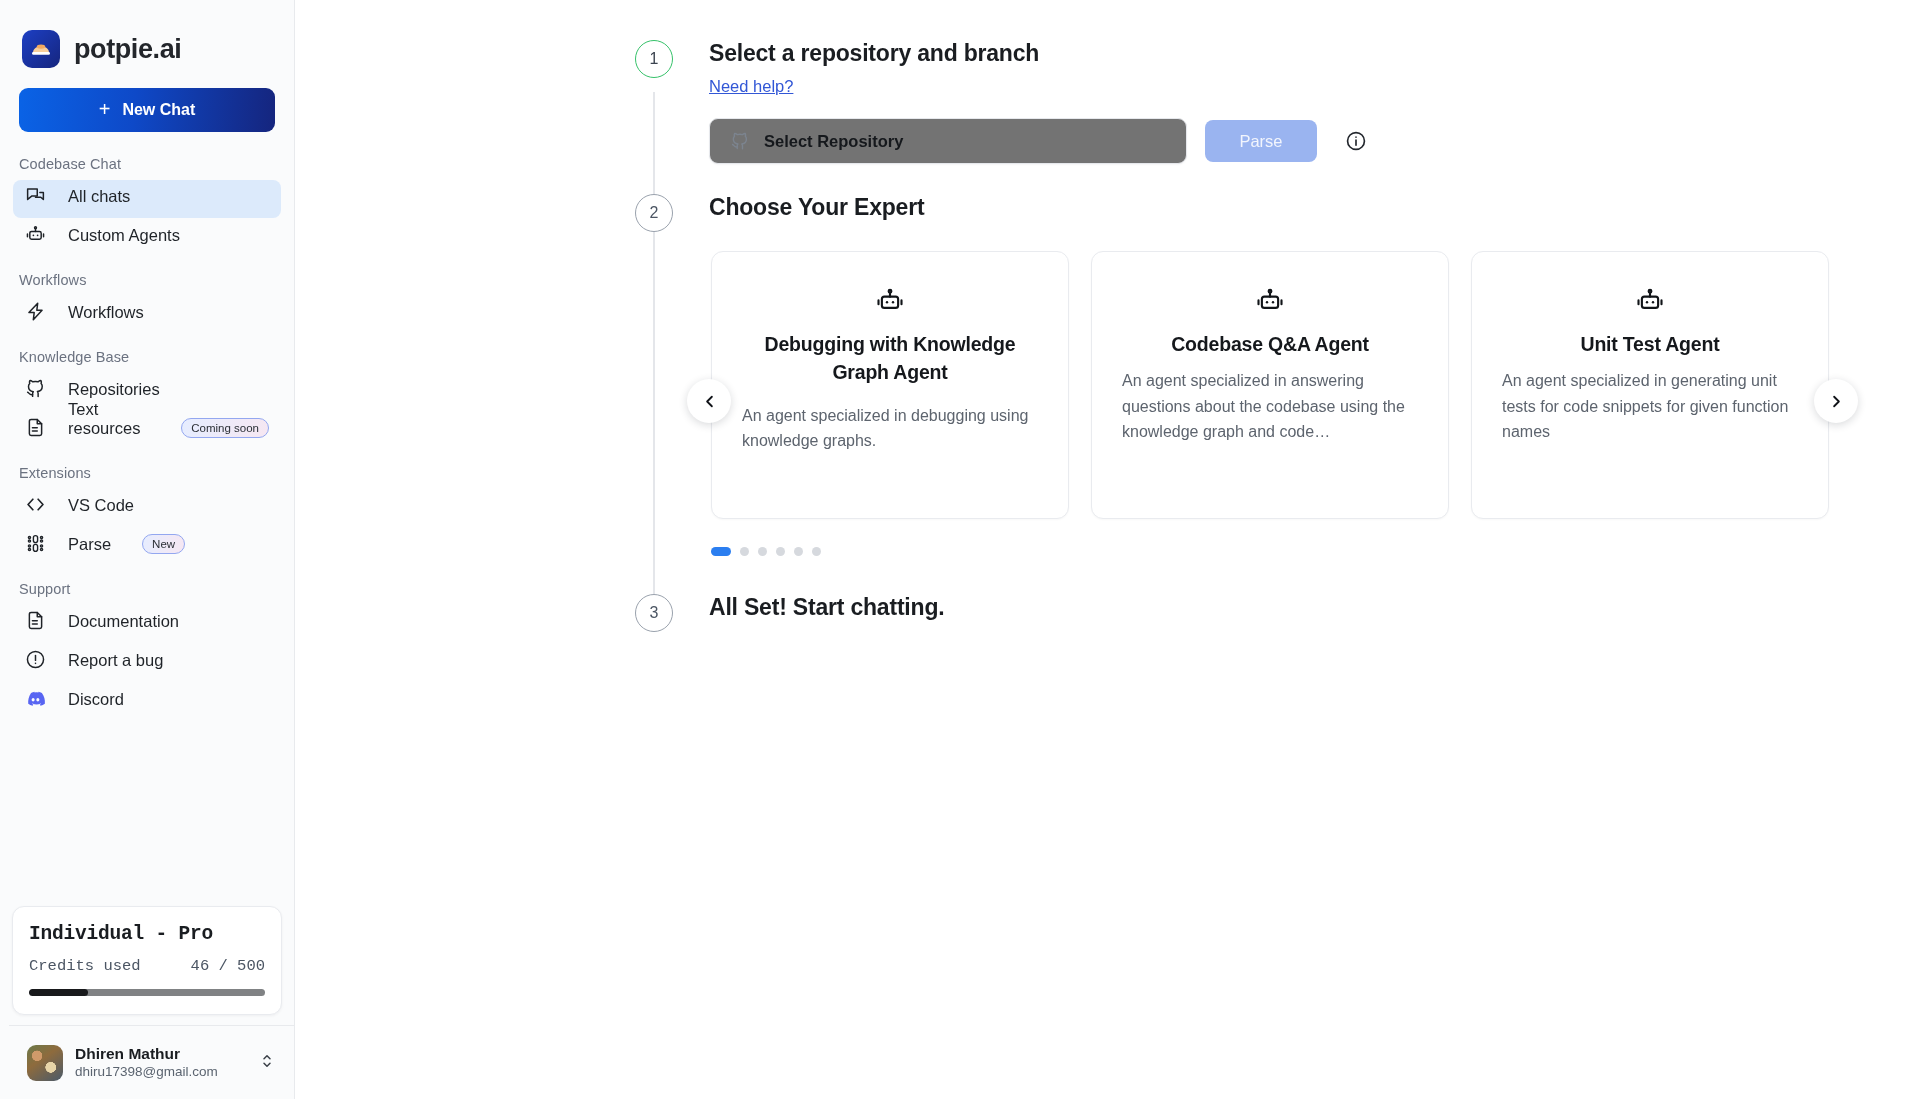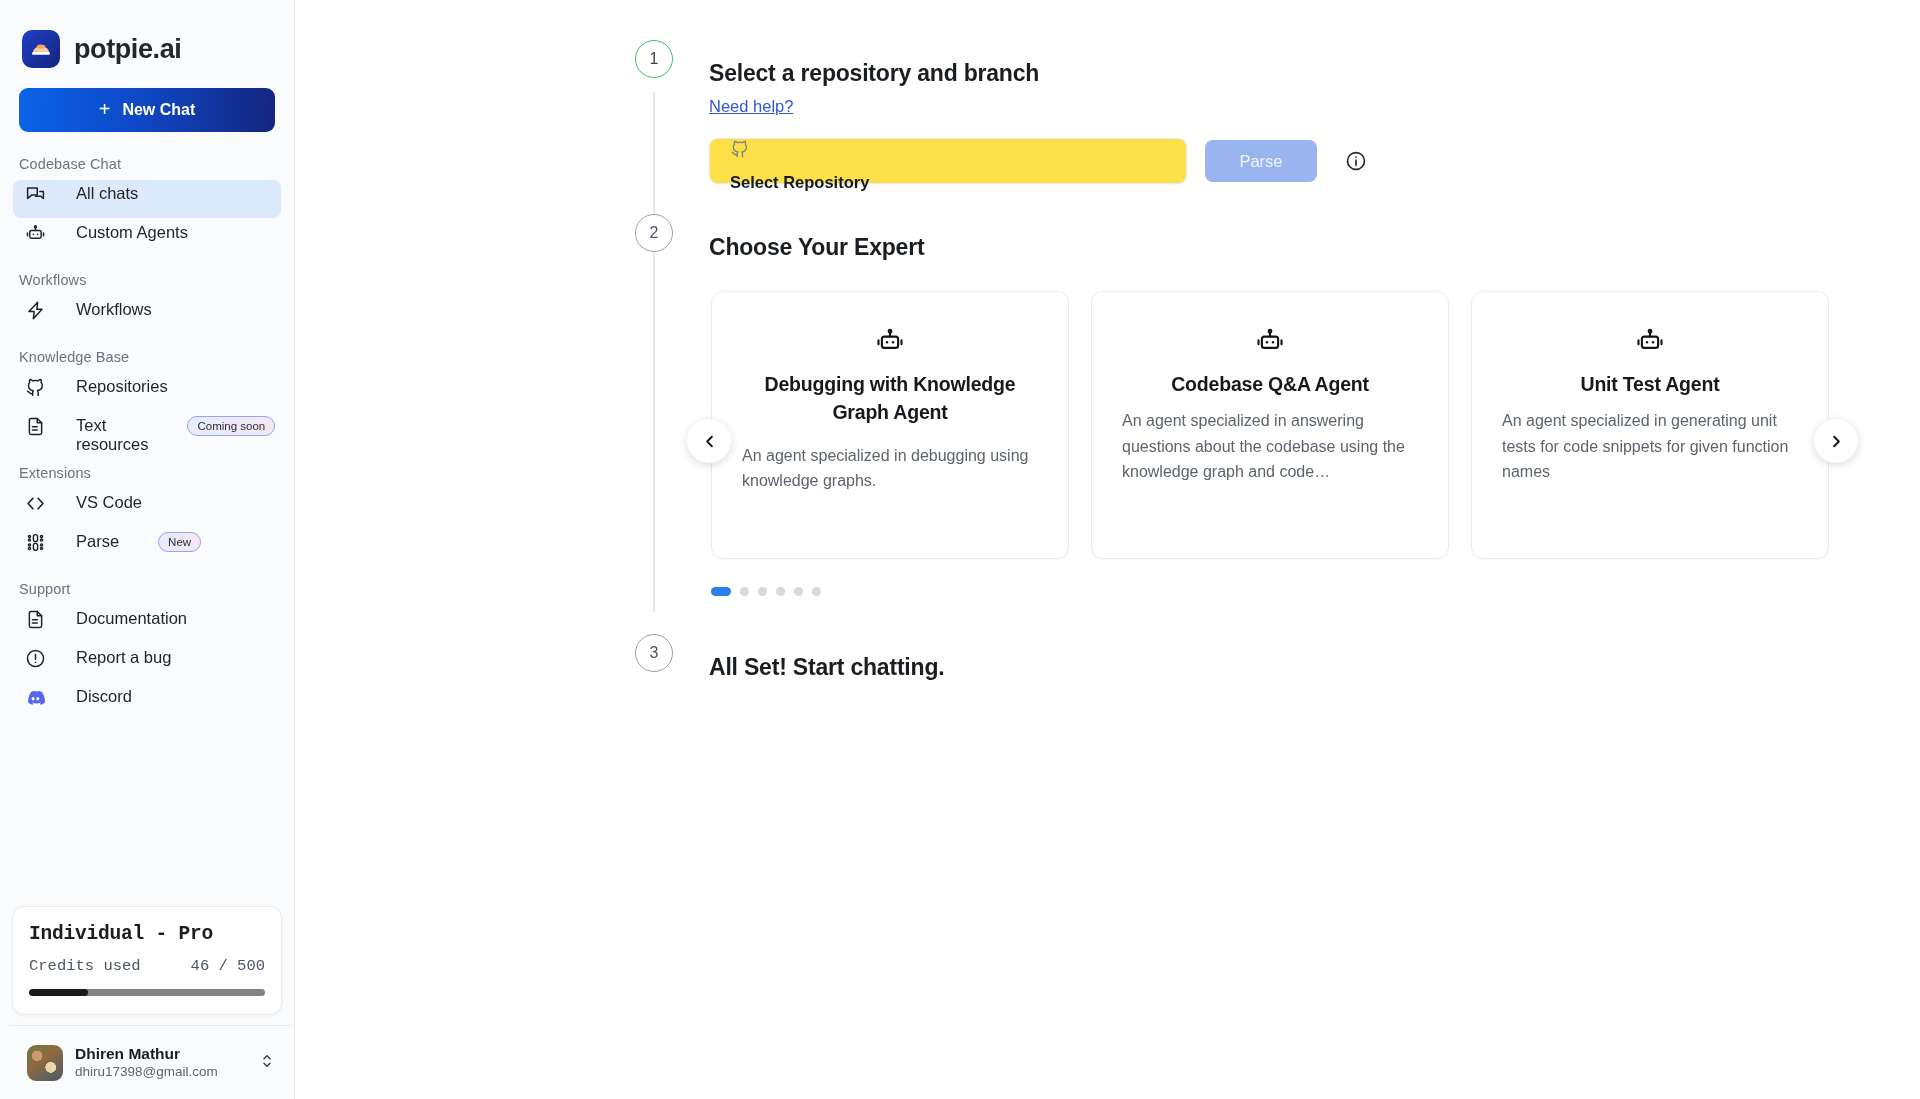--- a/index.html
+++ b/index.html
@@ -36,22 +36,22 @@
     display: flex; align-items: center; justify-content: center; gap: 12px;
     font-family: "Liberation Sans", sans-serif;
   }
   .plus-glyph { font-size: 20px; font-weight: 400; line-height: 1; position: relative; top: -1px; }
 
   .nav { flex: 1 1 auto; overflow: hidden; padding-top: 10px; }
   .nav-group-label {
     font-size: 14.5px; color: #6b7280; padding: 14px 0 7px 19px; letter-spacing: 0.1px;
   }
   .nav-item {
-    display: flex; align-items: flex-start; gap: 30px;
-    height: 38px; margin: 1px 13px; padding: 4px 12px;
+    display: flex; align-items: flex-end; gap: 22px;
+    height: 38px; margin: 1px 13px; padding: 12px 12px;
     border-radius: 8px; cursor: pointer;
     font-size: 16.5px; color: #1f2328;
   }
   .nav-item.active { background: #dceafb; }
   .nav-icon { width: 21px; height: 21px; flex: 0 0 21px; display: flex; align-items: center; justify-content: center; }
   .nav-icon svg { width: 21px; height: 21px; display: block; }
   .badge {
     font-size: 11.5px; color: #2b2f36; padding: 2.5px 9px; border-radius: 999px;
     border: 1px solid #93a7f0;
     background: linear-gradient(100deg, #e6edff 0%, #f6e7f2 100%);
@@ -96,34 +96,33 @@
   .rail { position: absolute; left: 358px; top: 92px; width: 2px; height: 520px; background: #e4e6ea; }
 
   .step { position: relative; display: flex; align-items: flex-start; }
   .step-dot {
     position: absolute; left: 340px; width: 38px; height: 38px; border-radius: 50%;
     border: 1.6px solid #9aa2ad; background: #fff;
     display: flex; align-items: center; justify-content: center;
     font-size: 16px; color: #4b5563; z-index: 2;
   }
   .step-dot.done { border-color: #36c26a; color: #3c4450; }
-  .step-body { margin-left: 414px; margin-top: 20px; }
+  .step-body { margin-left: 414px; }
 
   .step-title { font-size: 23px; color: #1a1d21; letter-spacing: -0.2px; }
   .need-help {
     display: inline-block; margin-top: 10px;
     font-size: 16.5px; color: #3257d6; text-decoration: underline; cursor: pointer;
   }
 
   .selectors { display: flex; align-items: center; gap: 18px; margin-top: 22px; }
   .select-box {
-    height: 46px; border: 1px solid #e6e8ec; border-radius: 9px; background: #fde047;
-    display: flex; align-items: flex-start; gap: 14px; padding: 0 20px; cursor: pointer;
+    height: 46px; border: 1px solid #e6e8ec; border-radius: 9px; background: #737373;
+    display: flex; align-items: center; gap: 14px; padding: 0 20px; cursor: pointer;
     box-shadow: 0 1px 2px rgba(16,24,40,0.04);
-    flex-direction: column;
   }
   .select-repo { width: 478px; }
   .select-branch { width: 478px; }
   .select-icon { width: 20px; height: 20px; flex: 0 0 20px; color: #7c848f; }
   .select-icon svg { width: 20px; height: 20px; display: block; }
   .select-label { font-size: 16.5px; font-weight: 700; color: #15181c; }
   .parse-btn {
     width: 112px; height: 42px; border: none; border-radius: 8px; cursor: pointer;
     background: #9ab4f0; color: #f2f5fd; font-size: 16.5px;
     font-family: "Liberation Sans", sans-serif;

